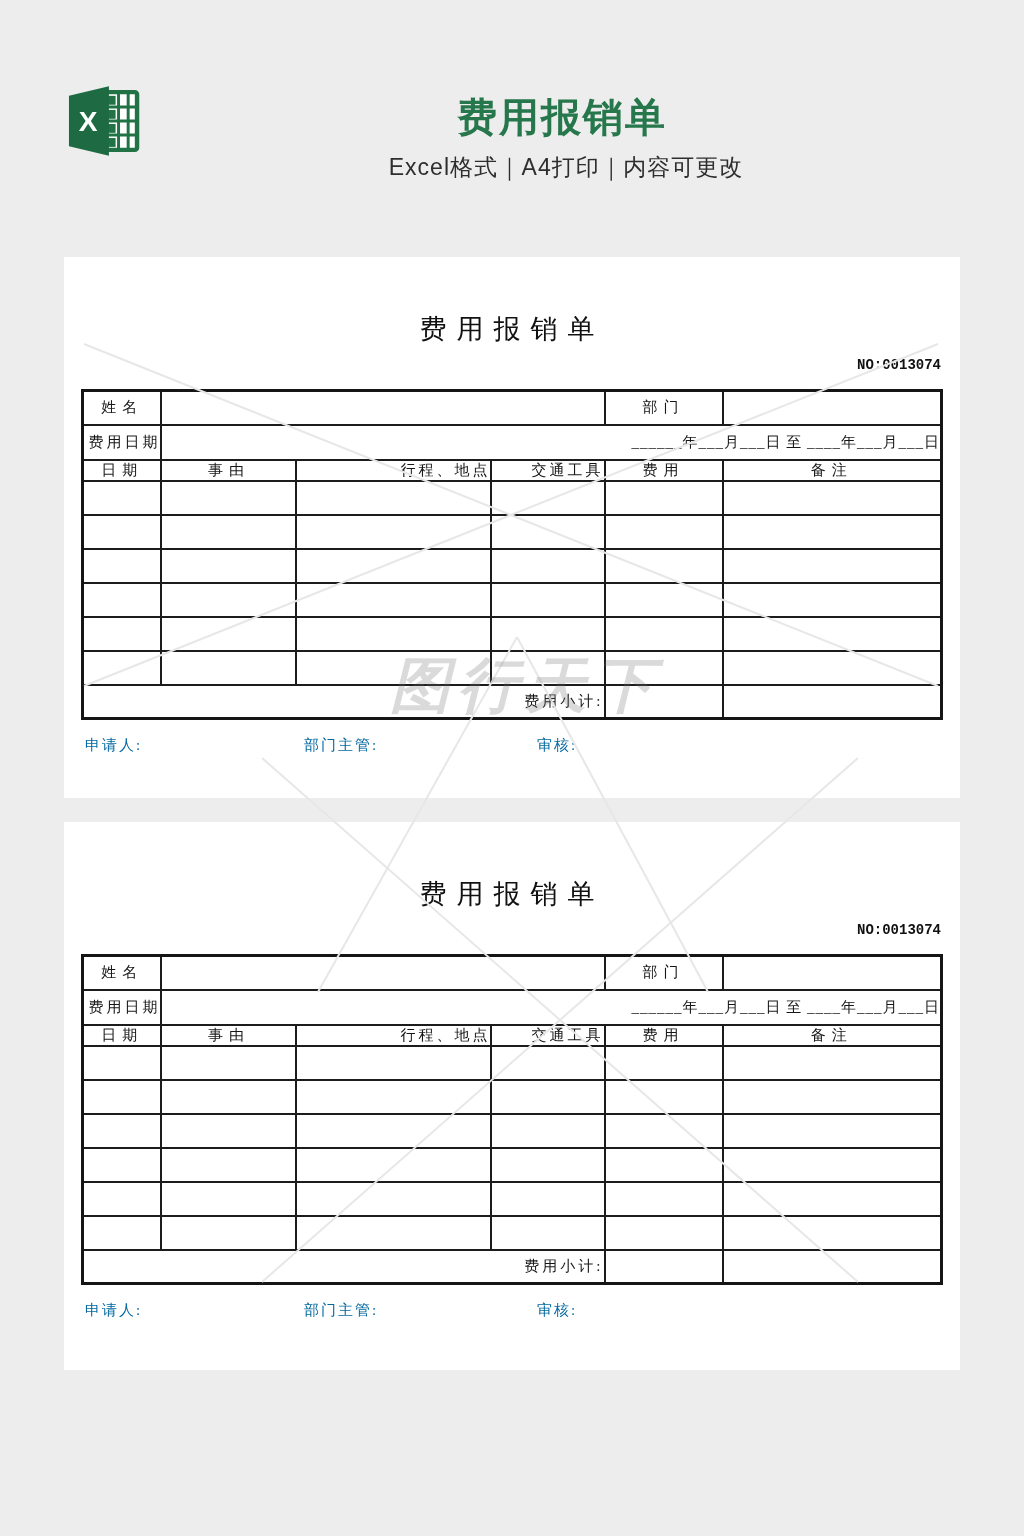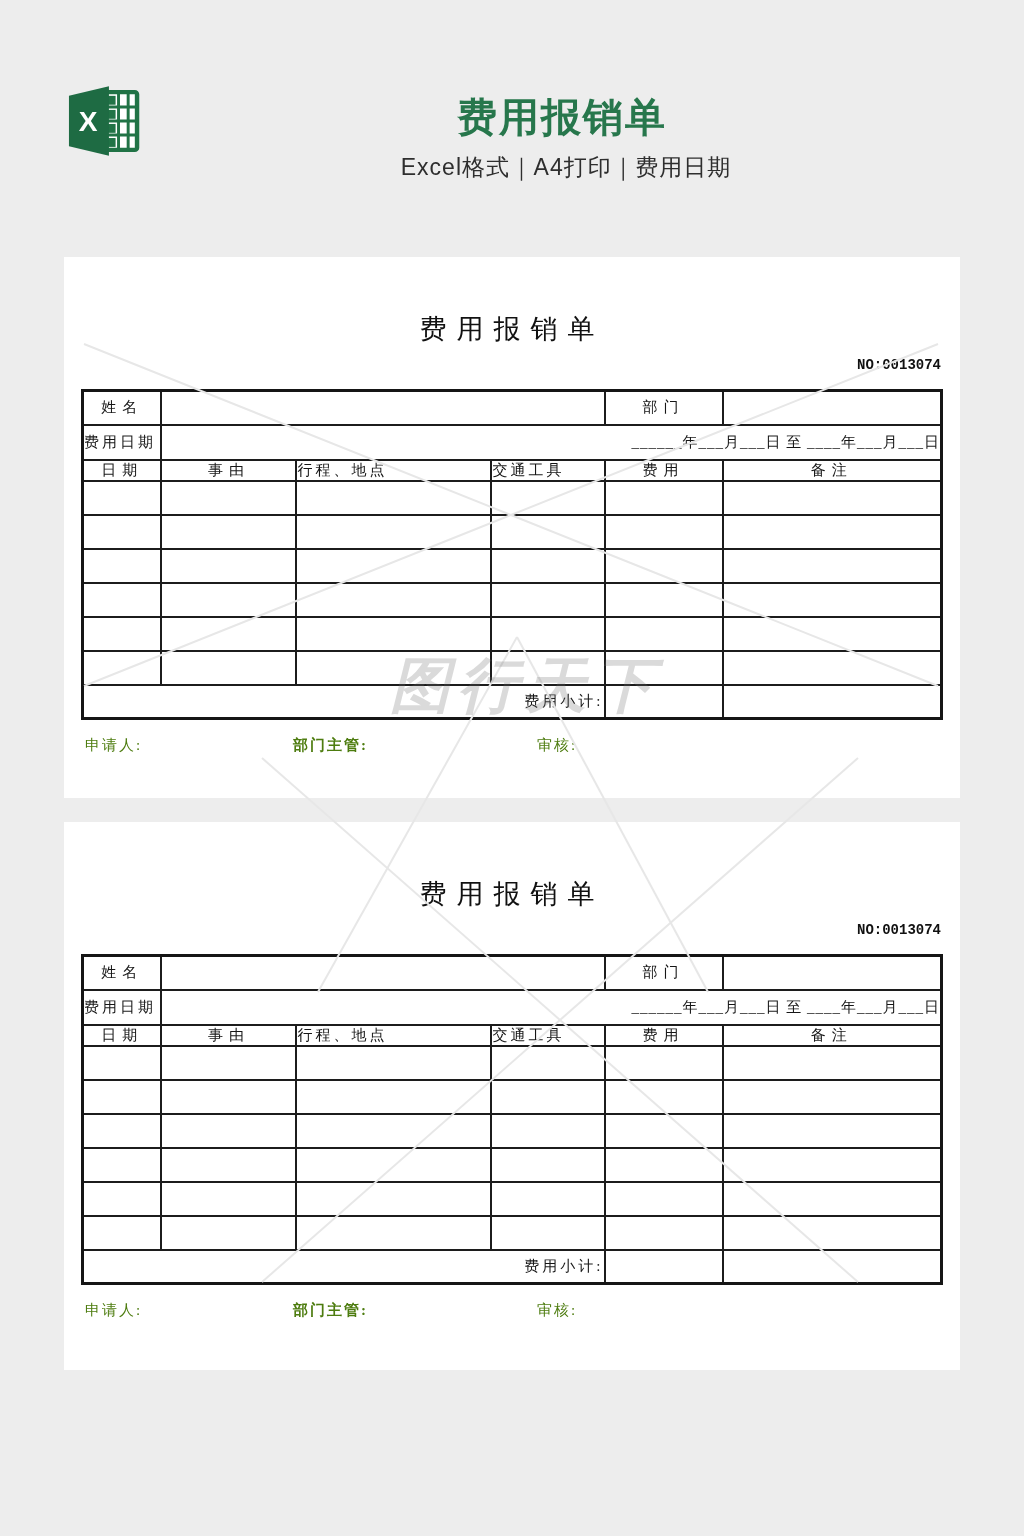--- a/index.html
+++ b/index.html
@@ -53,30 +53,30 @@
     font-size:15px;color:#161616;
     padding:0;
     overflow:hidden;white-space:nowrap;
   }
   tr.r-info{height:34px;}
   tr.r-date{height:35px;}
   tr.r-head{height:16px;}
   tr.r-data{height:34px;}
   tr.r-subtotal{height:34px;}
   td.lbl{text-align:center;letter-spacing:6px;}
-  td.lbl-tight{text-align:left;letter-spacing:3px;}
+  td.lbl-tight{text-align:right;letter-spacing:3px;}
   td.date-cell{text-align:right;padding-left:48px;letter-spacing:1px;}
   td.subtotal-cell{text-align:right;padding-right:10px;letter-spacing:3px;}
   .sign-row{
     position:relative;height:22px;margin-top:1px;
-    font-size:15px;color:#4d7c0f;letter-spacing:2px;
+    font-size:15px;color:#0369a1;letter-spacing:2px;
   }
   .sig{position:absolute;top:0;}
   .sig.applicant{left:21px;}
-  .sig.manager{left:229px;font-weight:bold;}
+  .sig.manager{left:240px;}
   .sig.auditor{left:473px;}
 
   
   .wm-overlay{
     position:absolute;left:0;top:0;width:1024px;height:1536px;
     pointer-events:none;z-index:5;
   }
   .wm-text{
     font-family:"DejaVu Serif", serif;
     font-weight:bold;font-style:italic;
@@ -101,21 +101,21 @@
     <rect x="56" y="54" width="11" height="12" fill="#217346"></rect>
     <rect x="56" y="73" width="11" height="12" fill="#217346"></rect>
 
     <polygon points="4,16 58,3 58,97 4,84" fill="#1e6b43"></polygon>
     <text x="30" y="63" text-anchor="middle" font-family="Liberation Sans, sans-serif" font-size="38" font-weight="bold" fill="#ffffff">X</text>
   </svg>
   <div class="hdr-title">
     <span class="shift">费用报销单</span>
   </div>
   <div class="hdr-sub">
-    <span class="shift">Excel格式｜A4打印｜费用日期</span>
+    <span class="shift">Excel格式｜A4打印｜内容可更改</span>
   </div>
 </div>
 
 <div class="card card1">
   <div class="form-title">费用报销单</div>
   <div class="doc-no">NO:0013074</div>
   <table class="grid">
     <colgroup>
       <col style="width:79px">
         <col style="width:135px">

